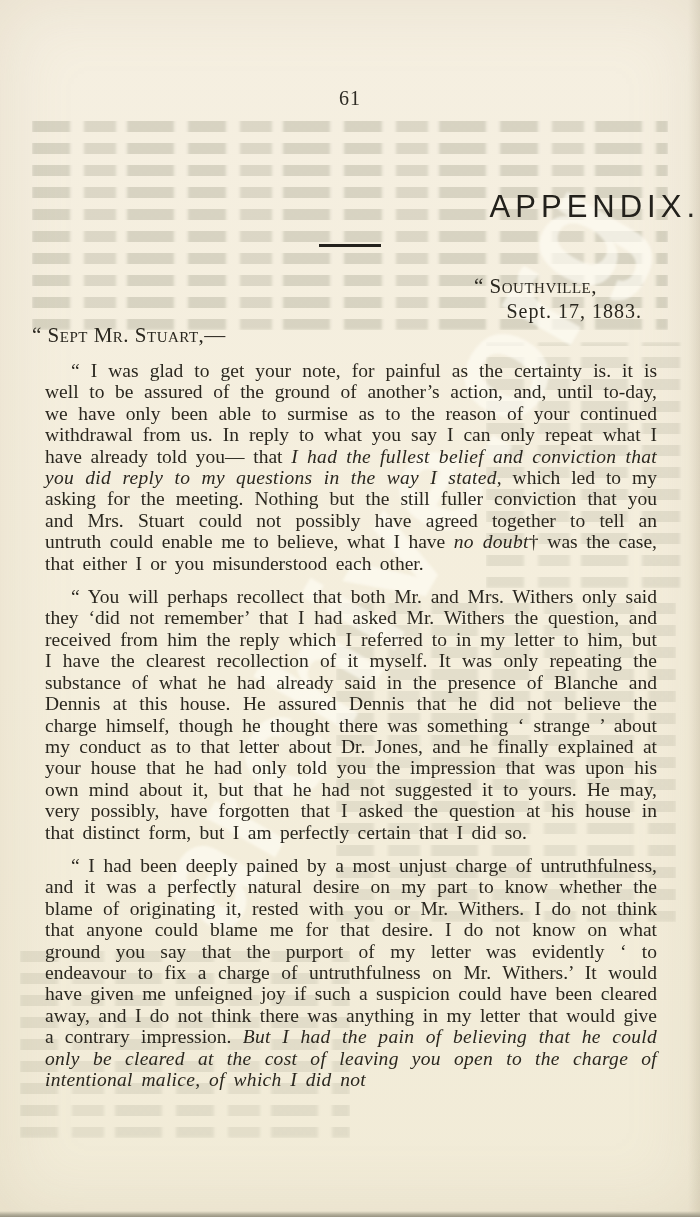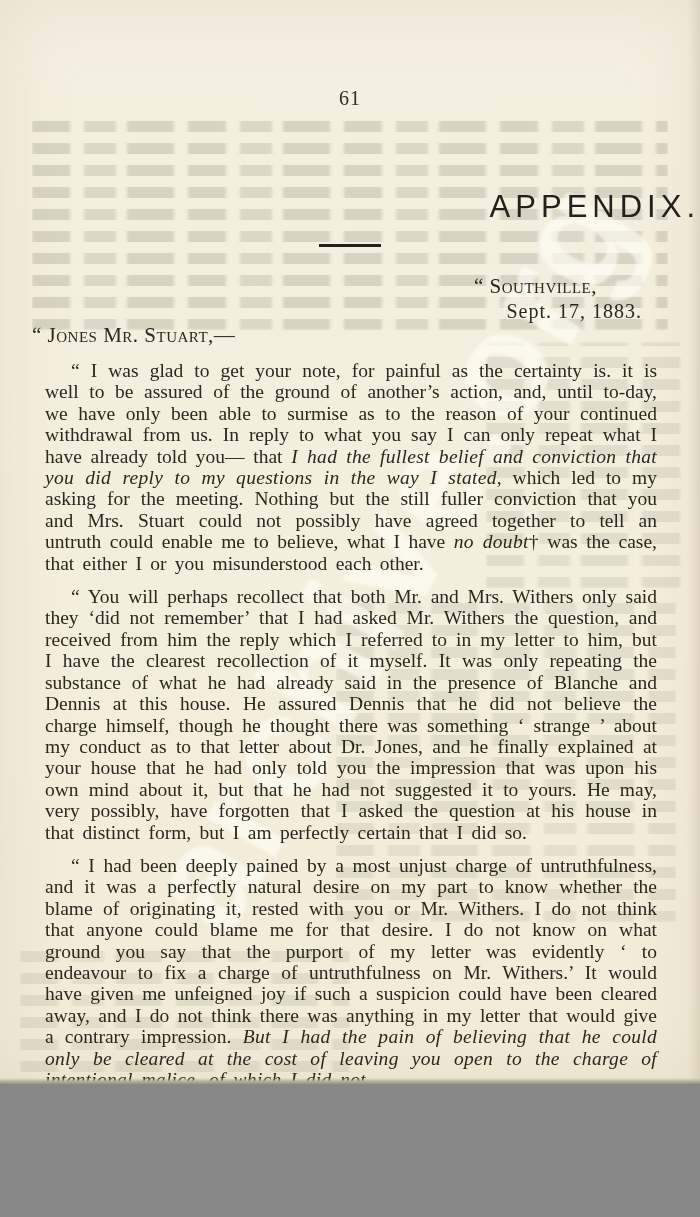--- a/index.html
+++ b/index.html
@@ -1,18 +1,18 @@
 <!DOCTYPE html>
 <html><head>
 <meta charset="utf-8">
 <style>
   html,body{margin:0;padding:0;background:#888;}
   .page{
     position:relative;
-    width:700px;height:1084px;
+    width:700px;height:1217px;
     margin:0 auto;
     background:linear-gradient(180deg,#f5efe1 0%,#f4eedc 55%,#f1ebd7 100%);
     box-shadow:inset 0 0 70px rgba(185,170,135,.22);
     overflow:hidden;
     font-family:"Liberation Serif",serif;
     color:#2a271f;
   }
   
   .bleed{
     position:absolute;z-index:1;
@@ -93,21 +93,21 @@
   <div class="bleed bleed-left"></div>
 
   <div class="watermark">archive.org</div>
 
   <div class="page-number">61</div>
   <h1 class="heading">APPENDIX.</h1>
   <div class="rule"></div>
 
   <div class="place">“ Southville,</div>
   <div class="date">Sept. 17, 1883.</div>
-  <div class="salutation">“ Jones Mr. Stuart,—</div>
+  <div class="salutation">“ Sept Mr. Stuart,—</div>
 
   <div class="body">
       <p><span>“ I was glad to get your note, for painful as the certainty is. it is well to be assured of the ground of another’s action, and, until to-day, we have only been able to surmise as to the reason of your continued withdrawal from us. In reply to what you say I can only repeat what I have already told you— that </span><i>I had the fullest belief and conviction that you did reply to my questions in the way I stated</i><span>, which led to my asking for the meeting. Nothing but the still fuller conviction that you and Mrs. Stuart could not possibly have agreed together to tell an untruth could enable me to believe, what I have </span><i>no doubt</i><span>† was the case, that either I or you misunderstood each other.</span></p>
       <p><span>“ You will perhaps recollect that both Mr. and Mrs. Withers only said they ‘did not remember’ that I had asked Mr. Withers the question, and received from him the reply which I referred to in my letter to him, but I have the clearest recollection of it myself. It was only repeating the substance of what he had already said in the presence of Blanche and Dennis at this house. He assured Dennis that he did not believe the charge himself, though he thought there was something ‘ strange ’ about my conduct as to that letter about Dr. Jones, and he finally explained at your house that he had only told you the impression that was upon his own mind about it, but that he had not suggested it to yours. He may, very possibly, have forgotten that I asked the question at his house in that distinct form, but I am perfectly certain that I did so.</span></p>
       <p><span>“ I had been deeply pained by a most unjust charge of untruthfulness, and it was a perfectly natural desire on my part to know whether the blame of originating it, rested with you or Mr. Withers. I do not think that anyone could blame me for that desire. I do not know on what ground you say that the purport of my letter was evidently ‘ to endeavour to fix a charge of untruthfulness on Mr. Withers.’ It would have given me unfeigned joy if such a suspicion could have been cleared away, and I do not think there was anything in my letter that would give a contrary impression. </span><i>But I had the pain of believing that he could only be cleared at the cost of leaving you open to the charge of intentional malice, of which I did not</i></p>
     </div>
 
   <div class="edge-right"></div>
   <div class="edge-bottom"></div>
 </div>

